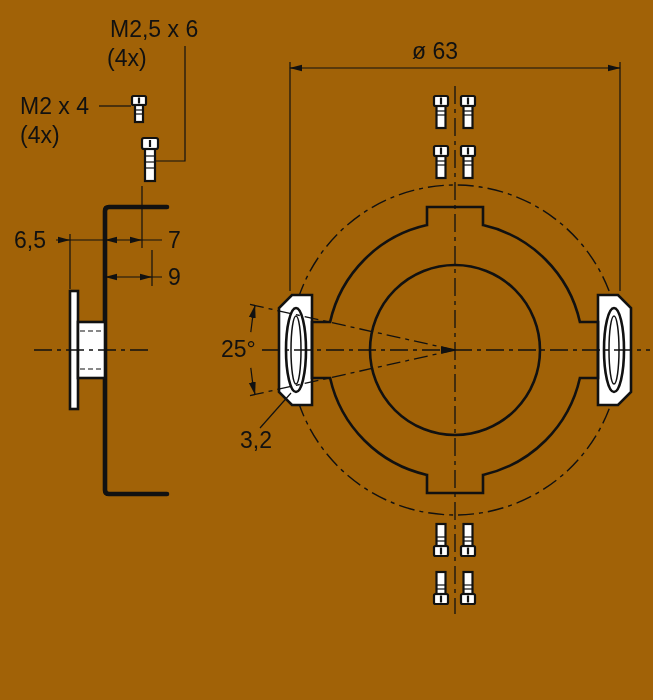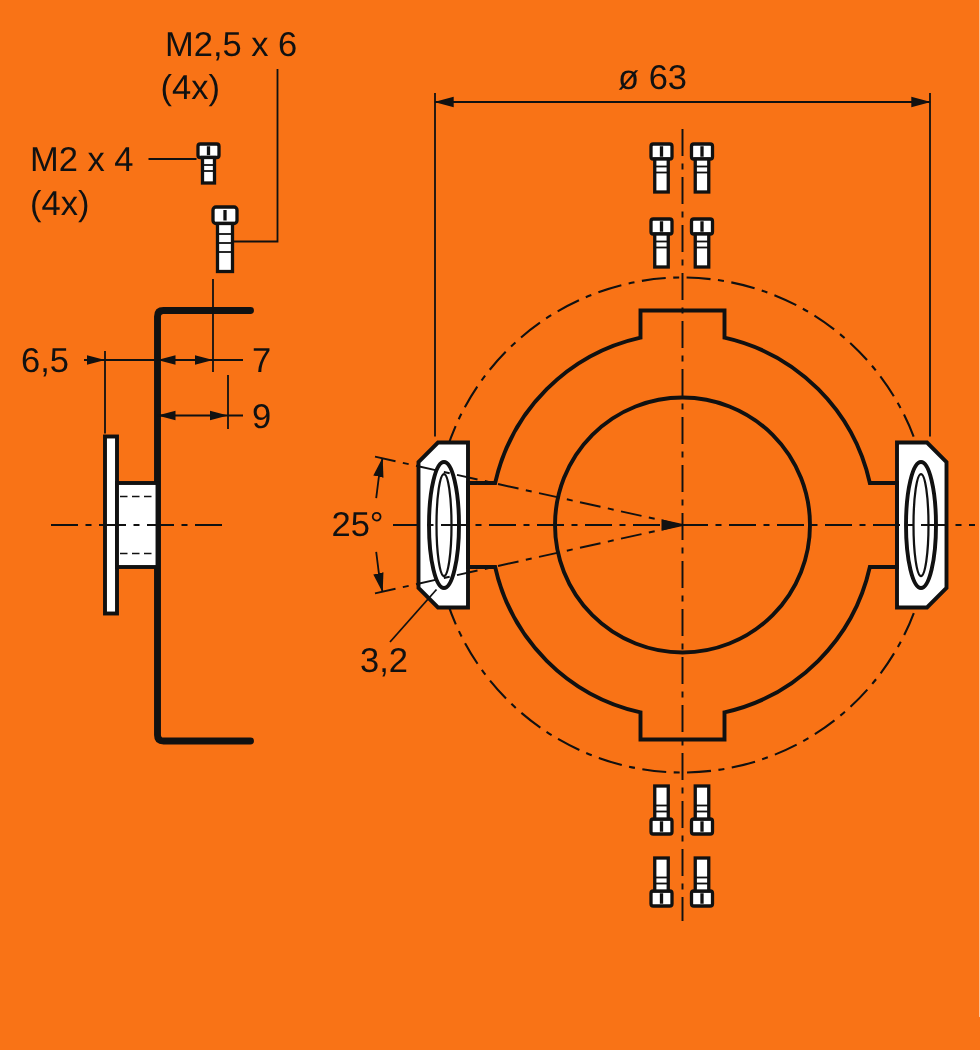--- a/index.html
+++ b/index.html
@@ -3,21 +3,21 @@
 <meta charset="utf-8">
 <style>
   html, body {
     margin: 0;
     padding: 0;
     background: #ffffff;
   }
   .page {
     width: 653px;
     height: 700px;
-    background: #f97316;
+    background: #a16207;
     position: relative;
     font-family: "Liberation Sans", sans-serif;
   }
   svg { display: block; }
 
   
   .outline   { stroke: #111; stroke-width: 2.6; fill: none; }
   .outline-w { stroke: #111; stroke-width: 2.6; fill: #fff; }
   .med       { stroke: #111; stroke-width: 2.2; fill: #fff; }
   .med-n     { stroke: #111; stroke-width: 2.2; fill: none; }

